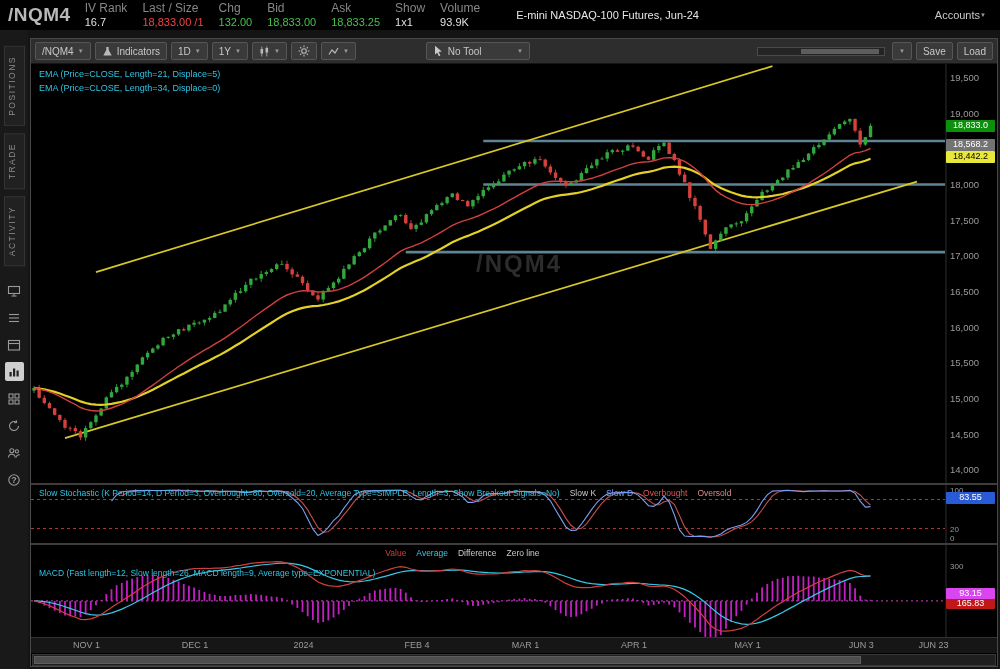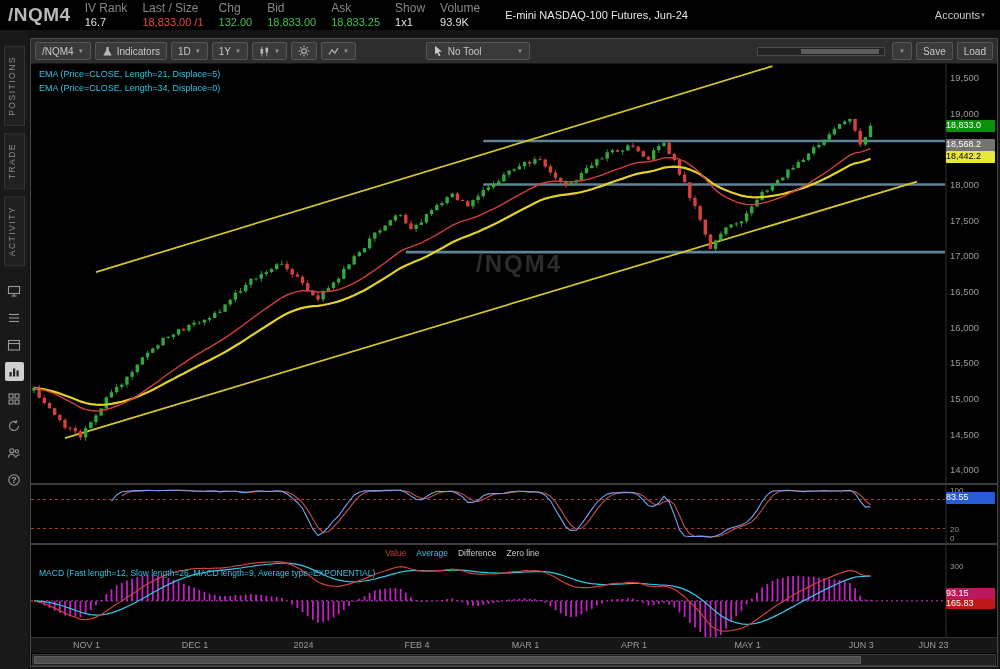--- a/index.html
+++ b/index.html
@@ -6,21 +6,21 @@
   html,body{width:1000px;height:669px;overflow:hidden;background:#0e0e0e;
     font-family:"Liberation Sans","DejaVu Sans",sans-serif;}
   .app{width:1000px;height:669px;display:flex;flex-direction:column;background:#141414;}
 
   
   .top-bar{height:30px;flex:0 0 30px;background:#000;display:flex;align-items:center;padding:0 8px;color:#ccc;}
   .tb-symbol{font-size:19px;font-weight:bold;color:#b9b9b9;margin-right:14px;letter-spacing:.5px;}
   .tb-field{display:flex;flex-direction:column;margin-right:15px;line-height:1.15;}
   .tb-label{font-size:12px;color:#878787;}
   .tb-value{font-size:11px;color:#e0e0e0;}
-  .tb-desc{font-size:11px;color:#e6e6e6;margin-left:10px;}
+  .tb-desc{font-size:11px;color:#e6e6e6;margin-left:21px;}
   .tb-spacer{flex:1;}
   .tb-accounts{font-size:11px;color:#c8c8c8;display:flex;align-items:center;margin-right:6px;cursor:pointer;}
   .chev{font-size:6px;color:#999;}
 
   
   .body-row{flex:1;display:flex;min-height:0;background:#141414;}
   .sidebar{width:28px;flex:0 0 28px;background:#191919;display:flex;flex-direction:column;align-items:center;padding-top:16px;}
   .side-tab{writing-mode:vertical-rl;transform:rotate(180deg);font-size:8.5px;letter-spacing:1.5px;color:#8d8d8d;
     border:1px solid #343434;background:#212121;padding:9px 2px;margin-bottom:7px;width:21px;text-align:center;cursor:pointer;}
   .side-icons{margin-top:8px;display:flex;flex-direction:column;gap:8px;align-items:center;}
@@ -42,21 +42,21 @@
   .tb2-spacer{flex:1;}
   .hslider{width:128px;height:9px;background:#242424;border:1px solid #4a4a4a;position:relative;margin-right:3px;cursor:pointer;}
   .hslider-thumb{position:absolute;left:34%;width:62%;top:1px;bottom:1px;background:#5d5d5d;}
 
   
   .pane{position:relative;background:#000;}
   .pane svg{display:block;}
   .pane-div{height:2px;background:#3d3d3d;}
   .legend{position:absolute;left:8px;top:4px;font-size:9px;line-height:1.55;cursor:pointer;}
   .hlegend{display:flex;gap:10px;white-space:nowrap;top:2px;font-size:8.5px;overflow:hidden;width:860px;}
-  .badge{position:absolute;left:915px;width:49px;font-size:9px;padding:1px 0;border-radius:1px;line-height:1.1;}
+  .badge{position:absolute;left:915px;width:49px;text-align:center;font-size:9px;padding:1px 0;border-radius:1px;line-height:1.1;}
   .time-axis{height:16px;flex:0 0 16px;position:relative;background:#161616;border-top:1px solid #333;color:#9b9b9b;font-size:9px;}
   .time-tick{position:absolute;top:2px;transform:translateX(-50%);white-space:nowrap;}
   .scrollbar{height:12px;flex:0 0 12px;margin:1px 1px 0 1px;background:#1f1f1f;border:1px solid #383838;position:relative;cursor:pointer;}
   .scroll-thumb{position:absolute;left:1px;top:1px;bottom:1px;width:86%;background:#4d4d4d;border:1px solid #5e5e5e;}
 </style>
 </head>
 <body>
 
 <div class="app">
 
@@ -609,20 +609,27 @@
             <line x1="0" y1="14.5" x2="914" y2="14.5" stroke="#a03a3a" stroke-dasharray="3 3"></line>
             <line x1="0" y1="43.5" x2="914" y2="43.5" stroke="#a03a3a" stroke-dasharray="3 3"></line>
             <path d="M90.8 11.0L95.9 7.7L101.1 6.3L106.3 5.9L111.4 5.7L116.6 5.5L121.8 5.5L126.9 5.5L132.1 5.5L137.3 5.5L142.4 5.4L147.6 5.3L152.8 5.4L157.9 5.5L163.1 5.9L168.2 6.0L173.4 6.2L178.6 6.1L183.7 6.1L188.9 6.3L194.1 6.4L199.2 6.5L204.4 6.3L209.6 6.6L214.7 7.1L219.9 7.2L225.0 6.8L230.2 6.3L235.4 6.2L240.5 6.4L245.7 6.3L250.9 6.3L256.0 7.0L261.2 9.3L266.4 13.0L271.5 17.9L276.7 24.9L281.8 33.7L287.0 42.7L292.2 47.3L297.3 46.8L302.5 41.9L307.7 36.3L312.8 29.9L318.0 23.6L323.2 16.7L328.3 11.2L333.5 7.7L338.6 6.3L343.8 5.8L349.0 5.8L354.1 5.7L359.3 5.6L364.5 5.3L369.6 5.3L374.8 6.0L380.0 8.0L385.1 11.0L390.3 13.4L395.5 13.5L400.6 11.6L405.8 8.7L410.9 7.1L416.1 6.4L421.3 6.4L426.4 7.1L431.6 8.9L436.8 12.6L441.9 15.5L447.1 16.7L452.3 14.5L457.4 11.7L462.6 9.4L467.7 8.7L472.9 8.4L478.1 7.9L483.2 7.2L488.4 6.5L493.6 6.4L498.7 6.6L503.9 6.8L509.1 7.2L514.2 8.2L519.4 11.2L524.5 16.9L529.7 24.6L534.9 33.4L540.0 40.3L545.2 44.2L550.4 43.3L555.5 38.8L560.7 31.8L565.9 24.6L571.0 18.2L576.2 13.0L581.4 9.9L586.5 8.3L591.7 7.7L596.8 7.6L602.0 7.5L607.2 8.4L612.3 10.9L617.5 15.3L622.7 19.1L627.8 20.0L633.0 16.8L638.2 15.4L643.3 19.3L648.5 30.6L653.6 41.9L658.8 49.1L664.0 51.4L669.1 51.4L674.3 51.4L679.5 51.7L684.6 51.7L689.8 50.8L695.0 48.4L700.1 45.7L705.3 43.3L710.4 41.5L715.6 39.7L720.8 36.6L725.9 31.7L731.1 24.8L736.3 17.3L741.4 10.8L746.6 7.2L751.8 5.8L756.9 5.6L762.1 5.6L767.2 5.8L772.4 6.2L777.6 6.3L782.7 6.2L787.9 6.0L793.1 5.9L798.2 6.0L803.4 6.0L808.6 6.0L813.7 5.9L818.9 5.7L824.1 6.5L829.2 10.0L834.4 15.6L839.5 20.0" stroke="#c34f4f" stroke-width="1.1" fill="none"></path>
             <path d="M80.5 16.1L85.6 10.0L90.8 6.8L95.9 6.2L101.1 5.9L106.3 5.6L111.4 5.6L116.6 5.4L121.8 5.5L126.9 5.6L132.1 5.5L137.3 5.4L142.4 5.3L147.6 5.2L152.8 5.8L157.9 5.7L163.1 6.2L168.2 6.2L173.4 6.2L178.6 6.1L183.7 6.0L188.9 6.9L194.1 6.4L199.2 6.3L204.4 6.3L209.6 7.3L214.7 7.6L219.9 6.8L225.0 6.0L230.2 6.1L235.4 6.5L240.5 6.5L245.7 5.9L250.9 6.4L256.0 8.8L261.2 12.8L266.4 17.5L271.5 23.5L276.7 33.7L281.8 43.9L287.0 50.5L292.2 47.6L297.3 42.4L302.5 35.5L307.7 30.8L312.8 23.4L318.0 16.5L323.2 10.0L328.3 7.2L333.5 5.8L338.6 5.9L343.8 5.6L349.0 5.9L354.1 5.4L359.3 5.4L364.5 5.2L369.6 5.3L374.8 7.5L380.0 11.1L385.1 14.3L390.3 14.9L395.5 11.4L400.6 8.5L405.8 6.2L410.9 6.5L416.1 6.5L421.3 6.2L426.4 8.7L431.6 11.9L436.8 17.4L441.9 17.4L447.1 15.4L452.3 10.8L457.4 8.9L462.6 8.5L467.7 8.5L472.9 8.2L478.1 7.0L483.2 6.3L488.4 6.3L493.6 6.5L498.7 7.1L503.9 6.8L509.1 7.6L514.2 10.2L519.4 15.8L524.5 24.7L529.7 33.4L534.9 42.0L540.0 45.4L545.2 45.3L550.4 39.2L555.5 31.9L560.7 24.4L565.9 17.5L571.0 12.6L576.2 9.1L581.4 7.9L586.5 7.9L591.7 7.4L596.8 7.4L602.0 7.6L607.2 10.1L612.3 15.1L617.5 20.7L622.7 21.4L627.8 18.0L633.0 11.1L638.2 17.1L643.3 29.8L648.5 44.9L653.6 51.0L658.8 51.5L664.0 51.5L669.1 51.1L674.3 51.6L679.5 52.3L684.6 51.1L689.8 48.9L695.0 45.3L700.1 43.0L705.3 41.5L710.4 40.1L715.6 37.4L720.8 32.4L725.9 25.4L731.1 16.5L736.3 9.8L741.4 6.1L746.6 5.7L751.8 5.6L756.9 5.3L762.1 5.8L767.2 6.2L772.4 6.6L777.6 6.1L782.7 6.0L787.9 6.0L793.1 5.9L798.2 6.0L803.4 6.0L808.6 6.0L813.7 5.8L818.9 5.3L824.1 8.4L829.2 16.2L834.4 22.1L839.5 21.6" stroke="#7a9ff0" stroke-width="1.1" fill="none"></path>
             <line x1="915" y1="0" x2="915" y2="58" stroke="#2f2f2f"></line>
             <text x="919" y="7.833333333333333" font-size="8" fill="#9a9a9a">100</text>
             <text x="919" y="17.5" font-size="8" fill="#9a9a9a">80</text>
             <text x="919" y="46.5" font-size="8" fill="#9a9a9a">20</text>
             <text x="919" y="56.166666666666664" font-size="8" fill="#9a9a9a">0</text>
           </svg>
+        <div class="legend hlegend" id="stoch-legend">
+          <span class="main-label" style="color: rgb(47, 196, 228);">Slow Stochastic (K Period=14, D Period=3, Overbought=80, Oversold=20, Average Type=SIMPLE, Length=3, Show Breakout Signals=No)</span>
+          <span class="li" style="color: rgb(204, 204, 204);">Slow K</span>
+          <span class="li" style="color: rgb(122, 159, 240);">Slow D</span>
+          <span class="li" style="color: rgb(224, 85, 85);">Overbought</span>
+          <span class="li" style="color: rgb(224, 138, 138);">Oversold</span>
+        </div>
       <div class="badge" style="background: rgb(42, 91, 215); color: rgb(255, 255, 255); top: 6.78417px;">83.55</div>
         </div>
       <div class="pane-div"></div>
 
       <div class="pane" id="macd-pane">
         <svg id="macd-svg" width="966" height="92" viewBox="0 0 966 92">
             <line x1="0" y1="55.89873417721519" x2="914" y2="55.89873417721519" stroke="#cc44cc" stroke-dasharray="2 3"></line>
             <line x1="3" y1="55.89873417721519" x2="3" y2="55.89873417721519" stroke="#c41fc4" stroke-width="1.8"></line>
             <line x1="8.163841807909606" y1="55.89873417721519" x2="8.163841807909606" y2="58.13838763965281" stroke="#c41fc4" stroke-width="1.8"></line>
             <line x1="13.32768361581921" y1="55.89873417721519" x2="13.32768361581921" y2="60.62974343409776" stroke="#c41fc4" stroke-width="1.8"></line>
@@ -793,21 +800,21 @@
             <text x="919" y="58.89873417721519" font-size="8" fill="#9a9a9a">0</text>
           </svg>
         <div class="legend hlegend" id="macd-legend">
           <span class="main-label" style="color: rgb(47, 196, 228); margin-top: 20px;">MACD (Fast length=12, Slow length=26, MACD length=9, Average type=EXPONENTIAL)</span>
           <span class="li" style="color: rgb(210, 63, 63);">Value</span>
           <span class="li" style="color: rgb(53, 200, 232);">Average</span>
           <span class="li" style="color: rgb(204, 204, 204);">Difference</span>
           <span class="li" style="color: rgb(204, 204, 204);">Zero line</span>
         </div>
       <div class="badge" style="background: rgb(192, 24, 24); color: rgb(255, 255, 255); top: 30.5869px; margin-top: 22px;">165.83</div>
-          <div class="badge" style="background: #be185d; color: rgb(255, 255, 255); top: 42.5869px;">93.15</div>
+          <div class="badge" style="background: #d946ef; color: rgb(255, 255, 255); top: 42.5869px;">93.15</div>
         </div>
 
       <div class="time-axis" id="time-axis">
           <span class="time-tick" style="left: 55.6384px; text-align: right;">NOV 1</span>
           <span class="time-tick" style="left: 164.079px;">DEC 1</span>
           <span class="time-tick" style="left: 272.52px;">2024</span>
           <span class="time-tick" style="left: 386.124px;">FEB 4</span>
           <span class="time-tick" style="left: 494.565px;">MAR 1</span>
           <span class="time-tick" style="left: 603.006px;">APR 1</span>
           <span class="time-tick" style="left: 716.61px;">MAY 1</span>

